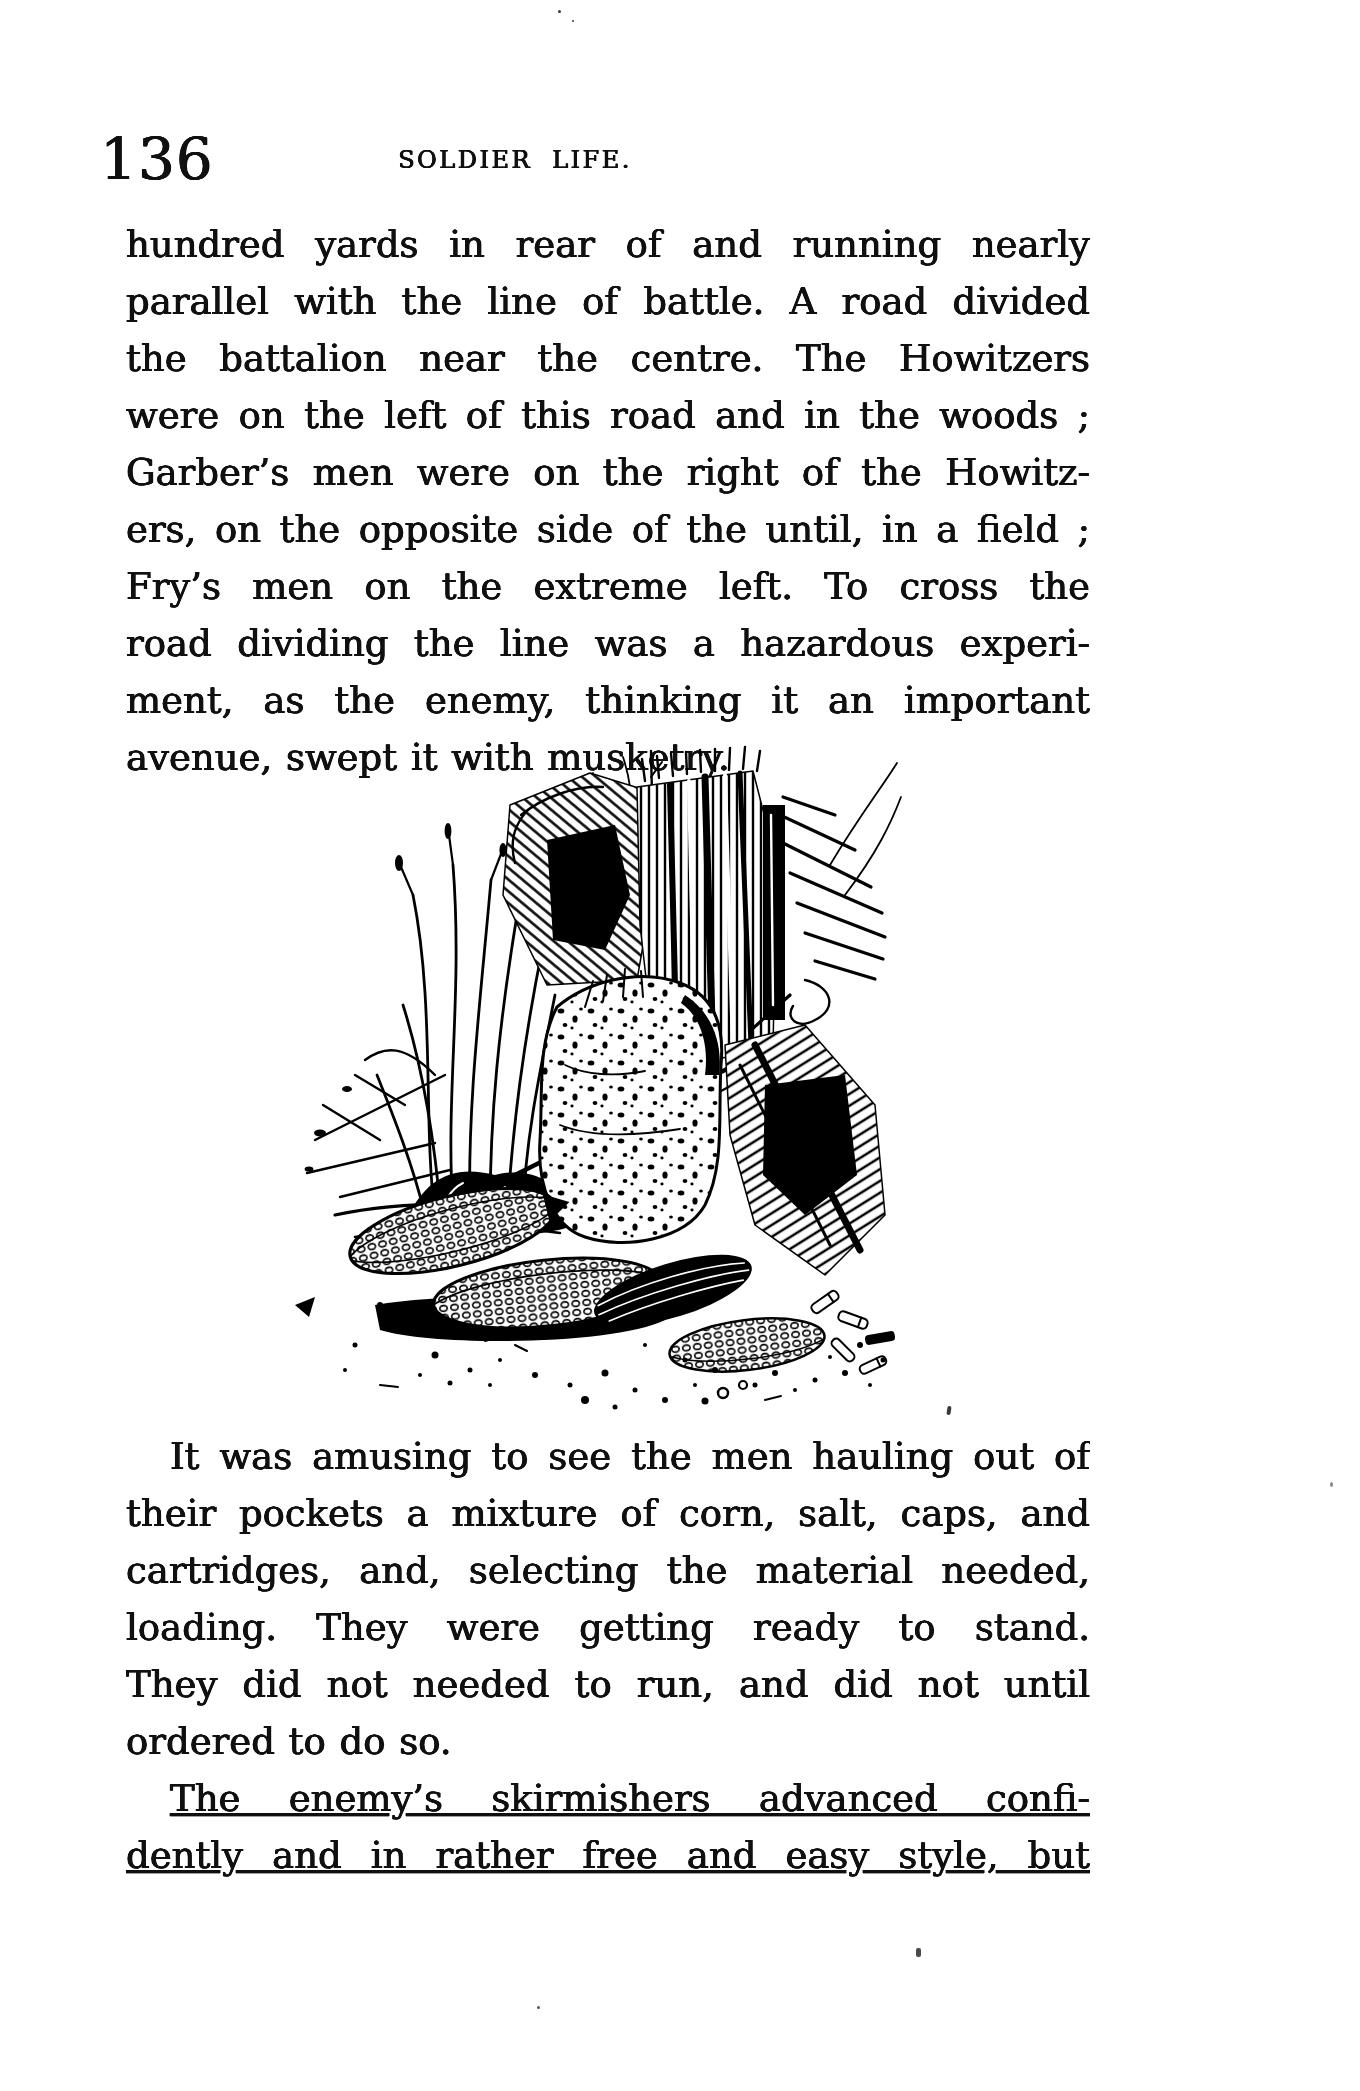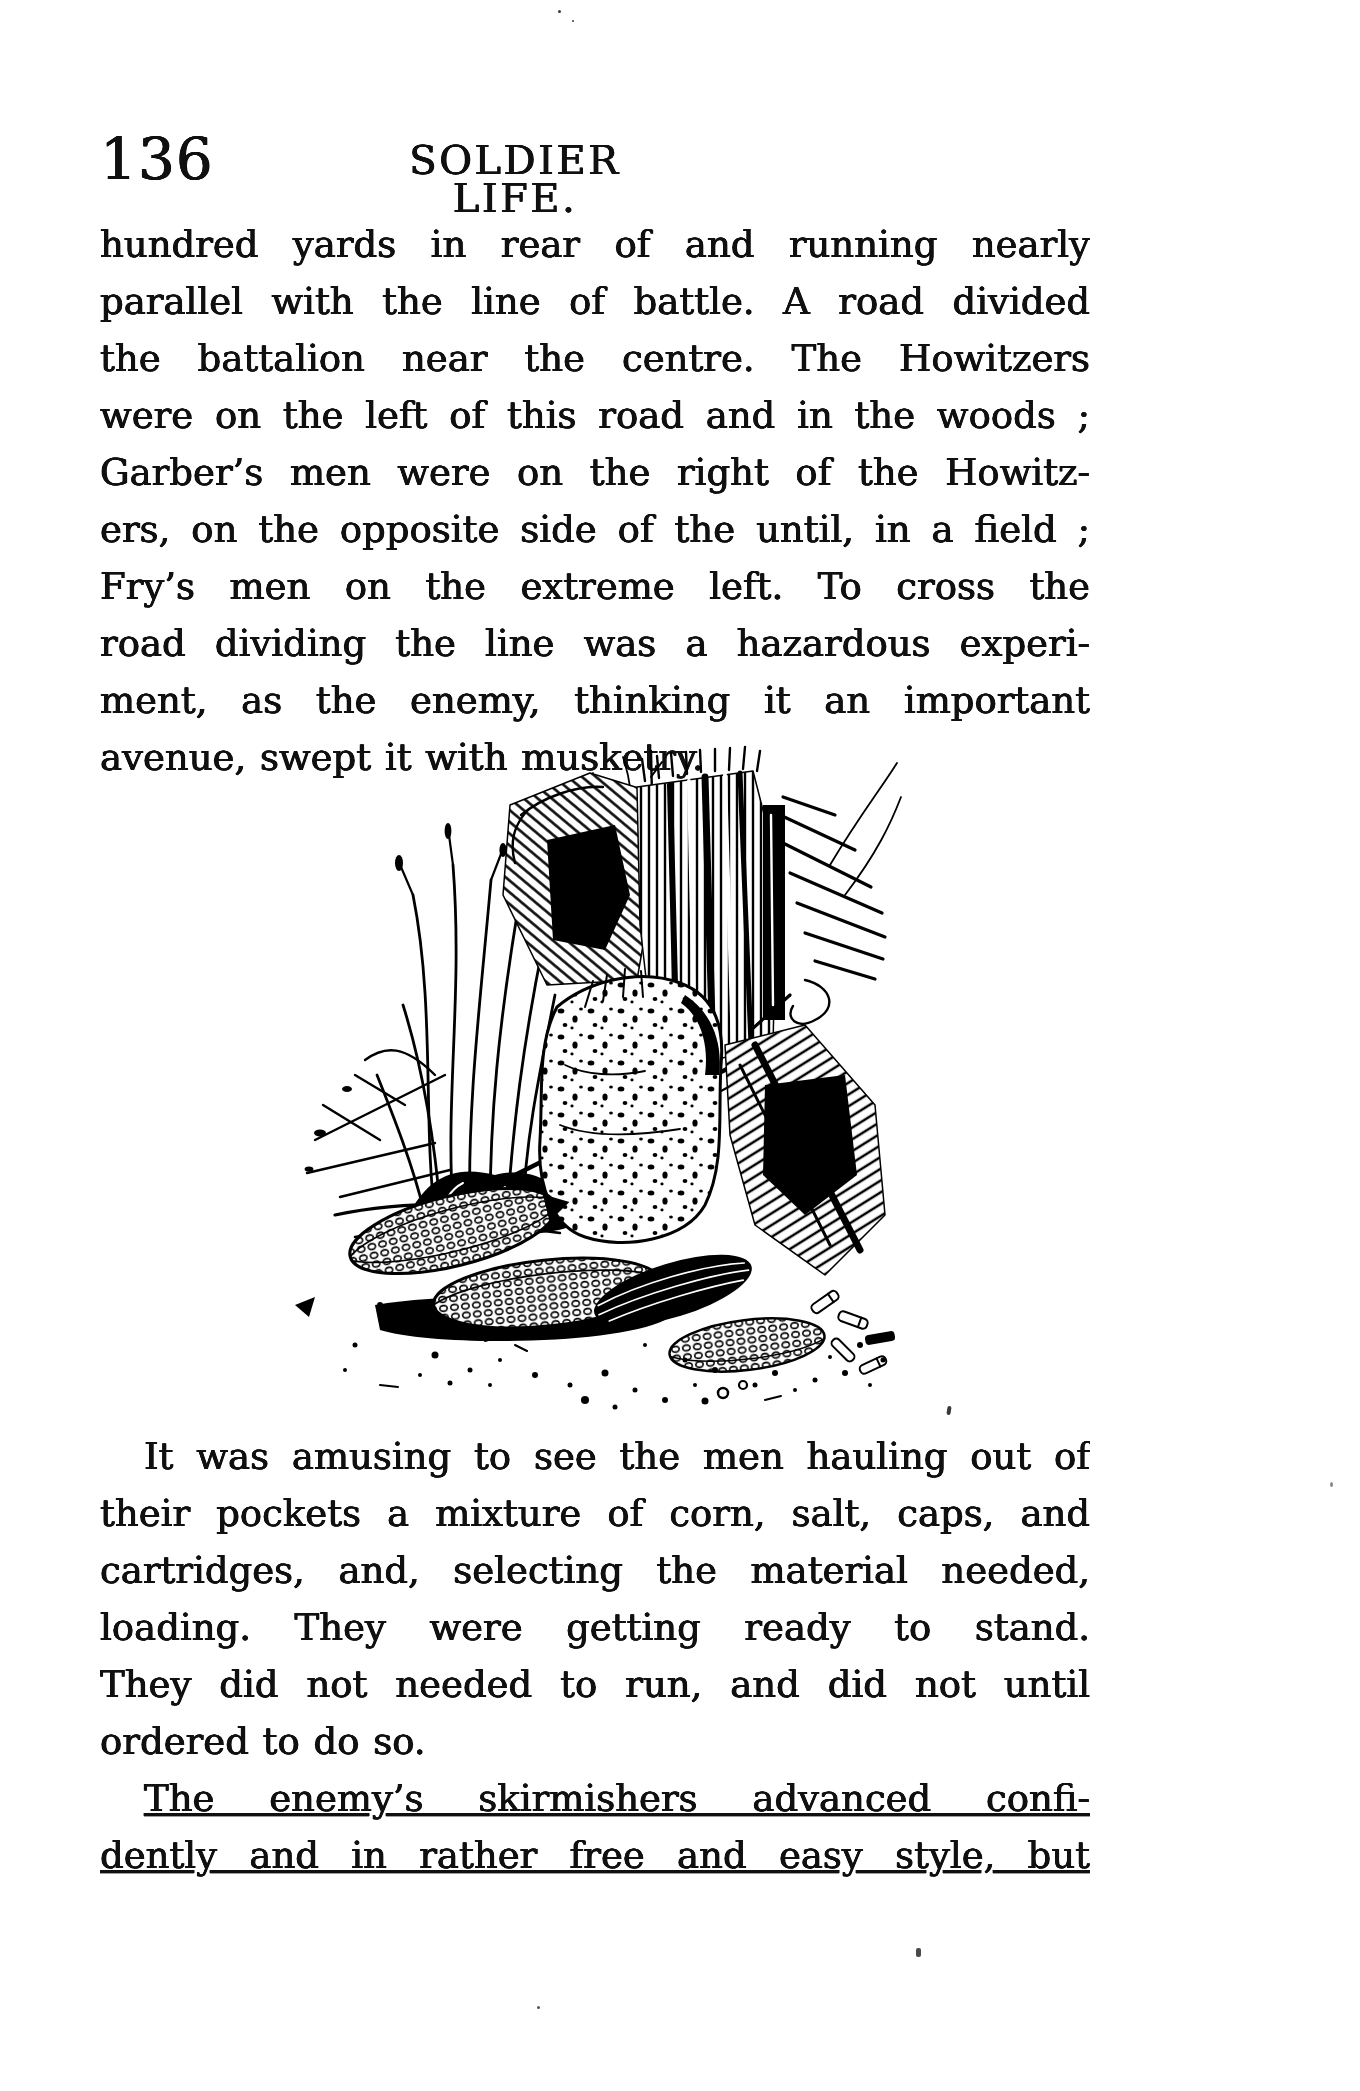--- a/index.html
+++ b/index.html
@@ -16,29 +16,30 @@
     text-shadow:0.5px 0 0 currentColor,-0.4px 0 0 currentColor,0 0.4px 0 currentColor;
   }
   .header{position:absolute;top:134px;left:100px;width:990px;height:52px;}
   .pagenum{
     position:absolute;left:0;top:0;
     font-size:58px;line-height:50px;letter-spacing:1px;
   }
   .running-title{
     position:absolute;left:250px;top:7px;width:330px;
     text-align:center;
-    font-size:40px;line-height:38px;
+    font-size:24px;line-height:38px;
     letter-spacing:2.5px;word-spacing:10px;
   }
   .para{position:absolute;left:100px;width:990px;}
   .line{
     height:57px;line-height:57px;overflow:hidden;
     font-size:37px;
     word-spacing:2px;
     text-align:left;
+    margin-left:26px;
   }
   .line.j{text-align:justify;}
   .line.j::after{content:"";display:inline-block;width:100%;height:0;}
   .line.indent{text-indent:44px;}
   .p1{top:216px;}
   .p2{top:1428px;}
   .p3{top:1770px;text-decoration:underline;}
   .figure{position:absolute;left:285px;top:745px;width:620px;height:690px;}
   .figure svg{display:block;width:100%;height:100%;}
   .speck{position:absolute;background:#3a3a3a;border-radius:50%;}

